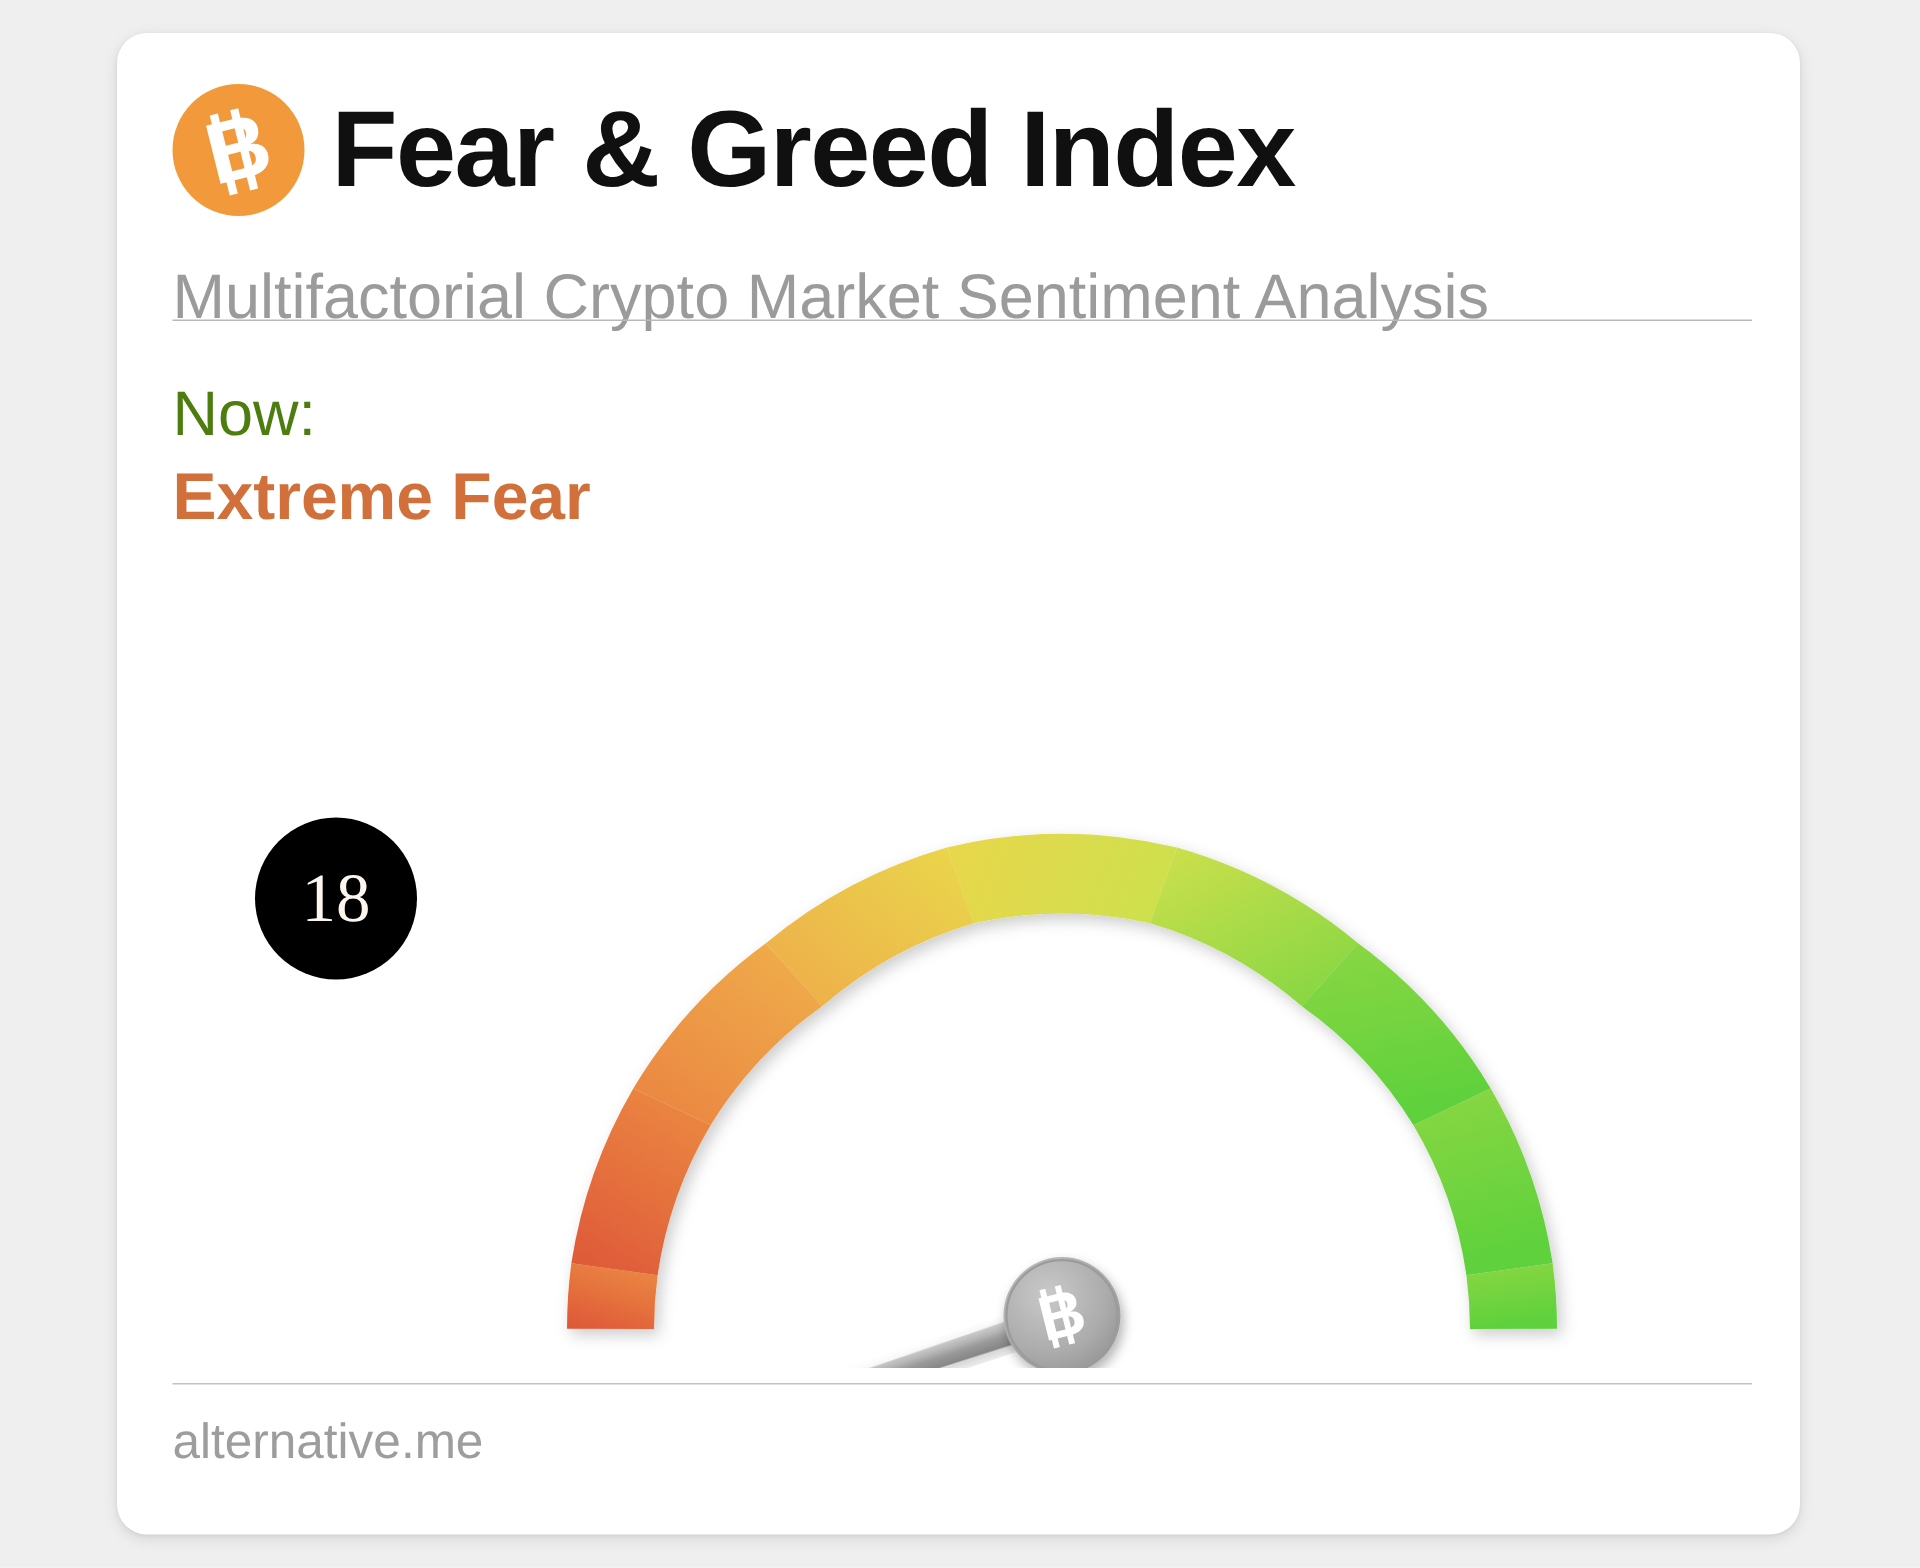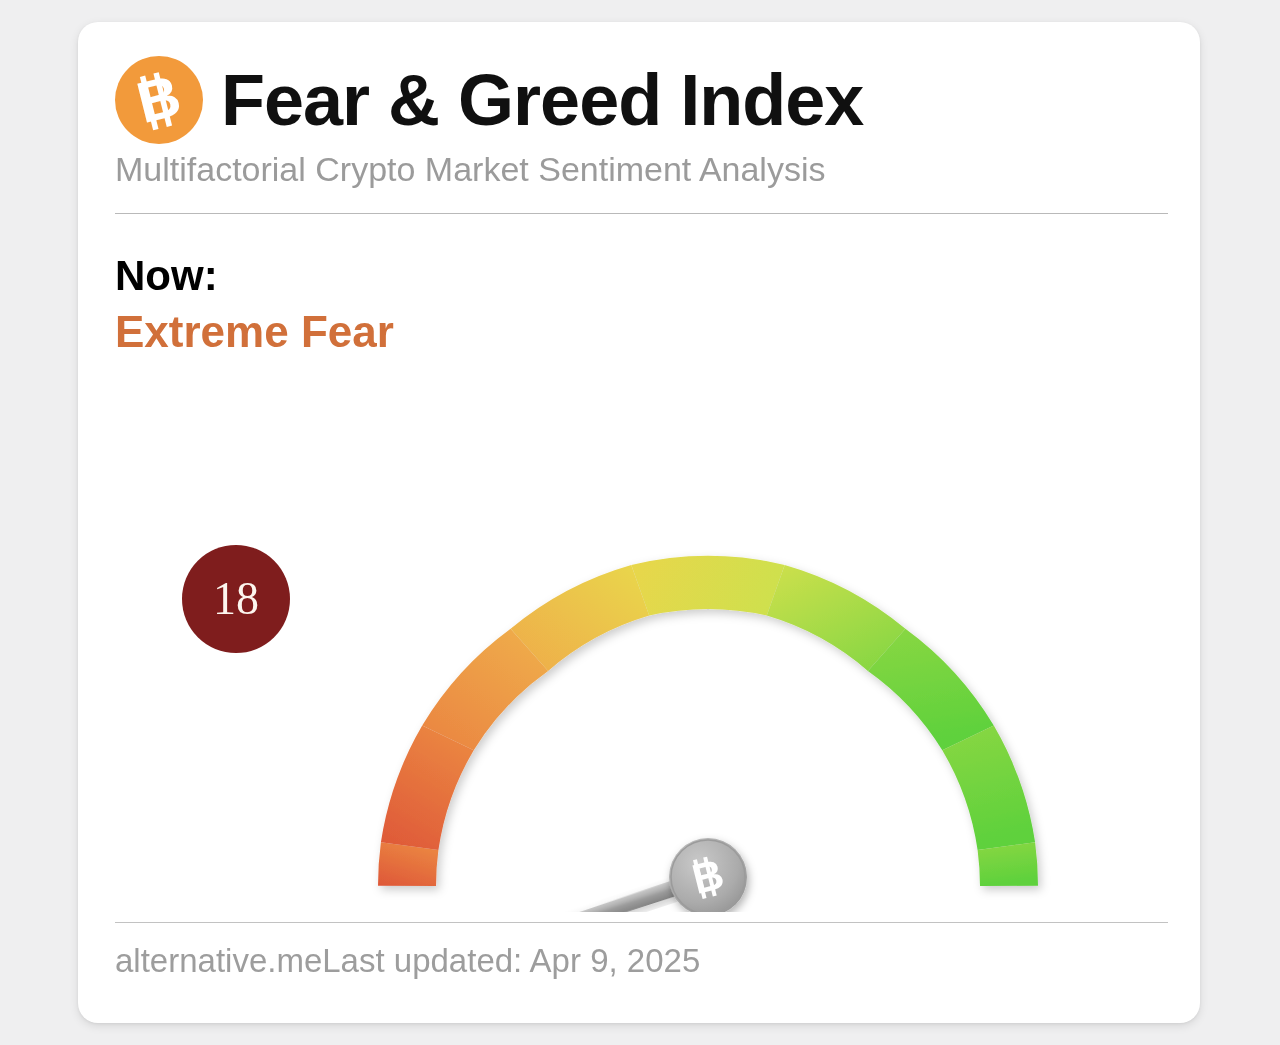--- a/index.html
+++ b/index.html
@@ -62,23 +62,23 @@
     font-size: 72px;
     font-weight: bold;
     color: #101010;
     letter-spacing: -1px;
     line-height: 1;
     white-space: nowrap;
     text-align: right;
   }
 
   .subtitle {
-    margin-top: 2px;
+    margin-top: 26px;
     margin-left: 0;
-    font-size: 34px;
+    font-size: 42px;
     color: #9b9b9b;
     font-weight: normal;
     line-height: 1.15;
     white-space: nowrap;
   }
 
   .divider-top {
     position: absolute;
     left: 37px;
     top: 191px;
@@ -88,22 +88,22 @@
   }
 
   
   .status {
     position: absolute;
     left: 37px;
     top: 230px;
   }
   .status-now {
     font-size: 42px;
-    font-weight: bold;
-    color: #000000;
+    font-weight: normal;
+    color: #4d7c0f;
     line-height: 1.12;
     white-space: nowrap;
   }
   .status-label {
     font-size: 44px;
     font-weight: bold;
     color: #d1703a;
     line-height: 1.12;
     margin-top: 8px;
     white-space: nowrap;
@@ -115,26 +115,26 @@
     left: 0;
     top: 330px;
     width: 1122px;
     height: 560px;
   }
   .gauge-svg { display: block; }
 
   
   .value-badge {
     position: absolute;
-    left: 104px;
+    left: 92px;
     top: 523px;
     width: 108px;
     height: 108px;
     border-radius: 50%;
-    background: #7f1d1d;
+    background: #000000;
     display: flex;
     align-items: center;
     justify-content: center;
   }
   .value-badge-text {
     color: #fdf6ef;
     font-size: 46px;
     font-family: "Liberation Serif", serif;
     line-height: 1;
   }
@@ -311,17 +311,16 @@
             <rect x="-10.5" y="-20" width="4" height="40" fill="#ffffff"></rect>
             <rect x="0" y="-20" width="4" height="40" fill="#ffffff"></rect>
           </g>
         </g>
       </svg>
     </div>
 
     <div class="divider-bottom"></div>
     <div class="footer">
       <div class="footer-left">alternative.me</div>
-      <div class="footer-right">Last updated: Apr 9, 2025</div>
     </div>
 
   </div>
 </div>
 
 </body></html>

